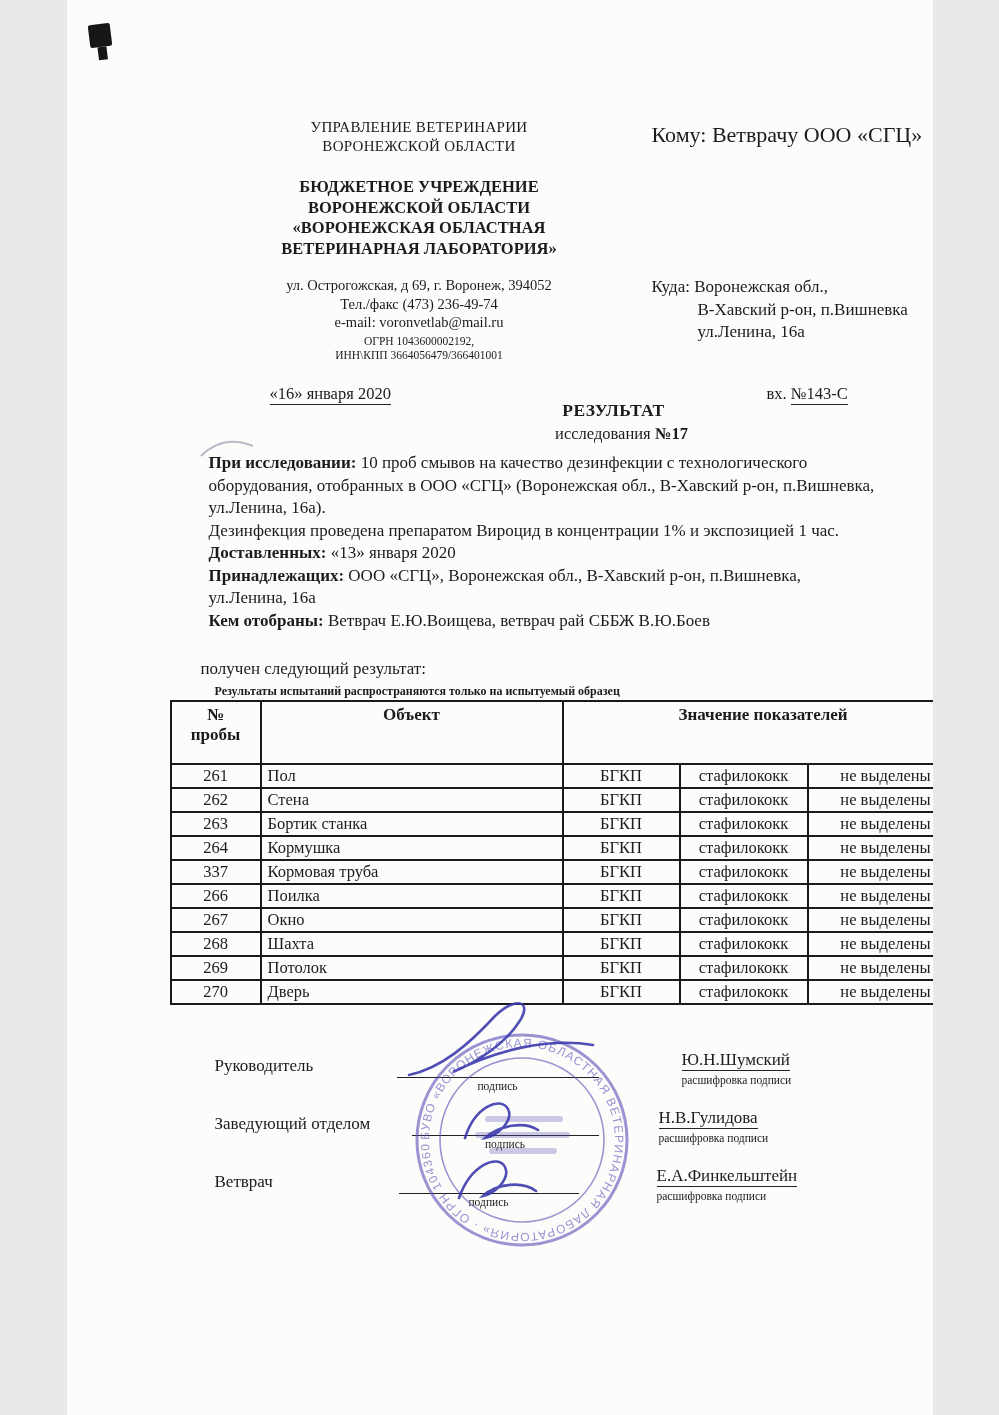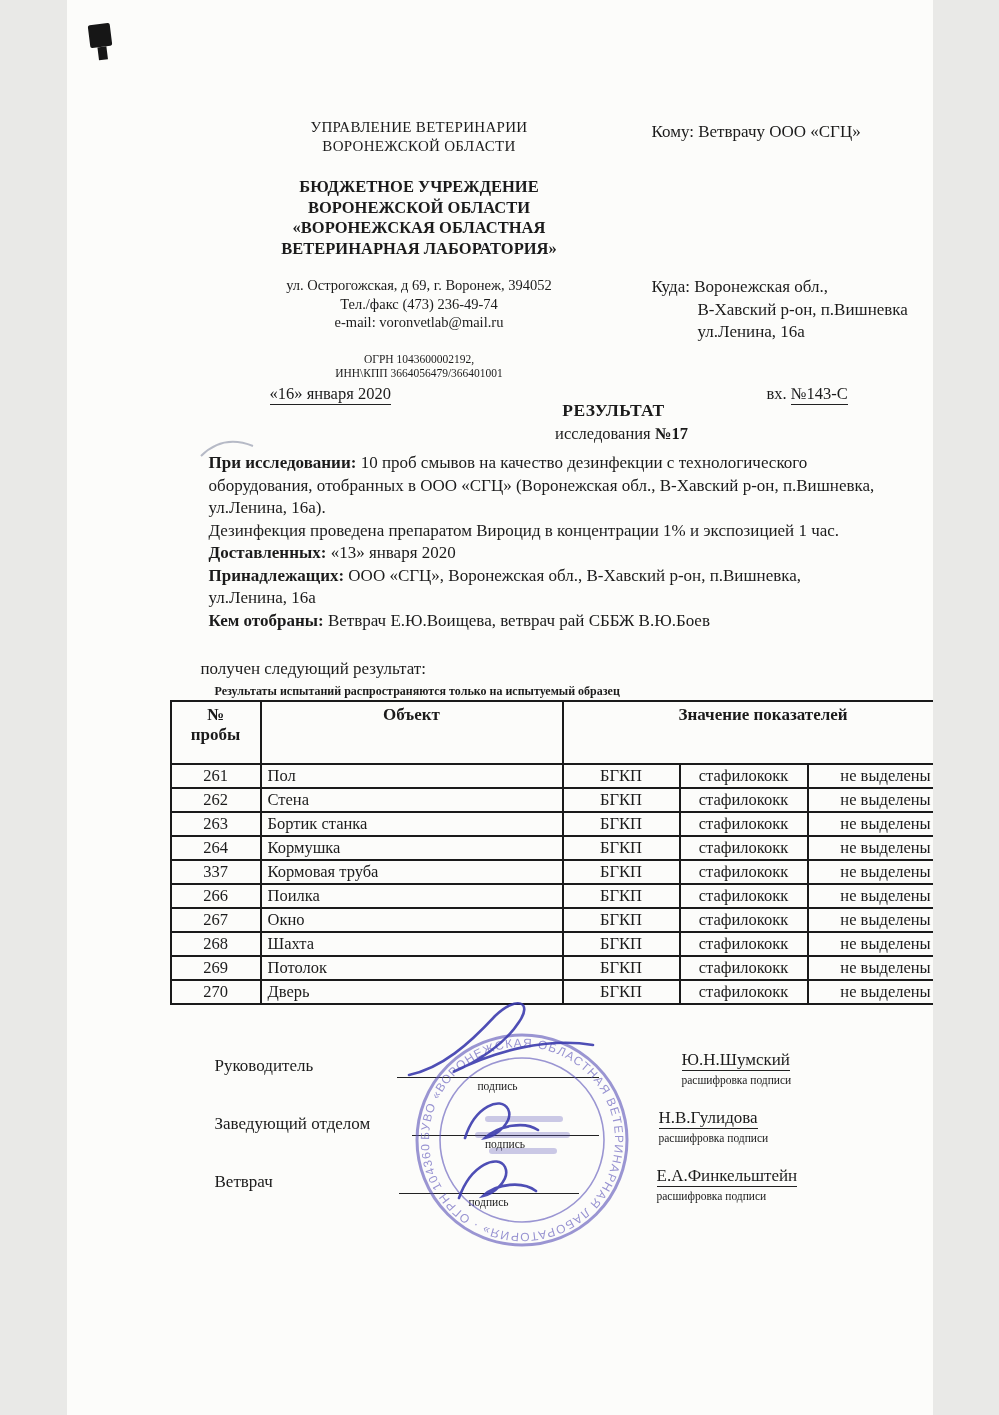--- a/index.html
+++ b/index.html
@@ -13,25 +13,25 @@
 
   
   .corner-blob { left:22px; top:24px; width:22px; height:23px; background:#161616; border-radius:2px; transform:rotate(-7deg); }
   .corner-blob::after { content:""; position:absolute; left:7px; top:23px; width:9px; height:13px; background:#161616; }
 
   
   .sender { left:150px; top:118px; width:405px; text-align:center; }
   .sender-authority { font-size:15px; line-height:19px; letter-spacing:.3px; }
   .sender-org { margin-top:21px; font-weight:bold; font-size:16.5px; line-height:20.5px; }
   .sender-contact { margin-top:17px; font-size:14.5px; line-height:18.5px; }
-  .sender-codes { margin-top:20px; font-size:11.5px; line-height:14.5px; }
+  .sender-codes { margin-top:2px; font-size:11.5px; line-height:14.5px; }
   .sender-date { left:203px; top:384px; font-size:16.5px; }
 
   
-  .recipient-to { left:585px; top:122px; font-size:17px; }
+  .recipient-to { left:585px; top:122px; font-size:22px; }
   .recipient-where { left:585px; top:276px; font-size:17px; line-height:22.5px; }
   .indent { padding-left:46px; }
   .incoming { left:700px; top:384px; font-size:16.5px; }
 
   .title { left:152px; top:400px; width:790px; text-align:center; font-weight:bold; font-size:17.5px; letter-spacing:.4px; }
   .subtitle { left:160px; top:424px; width:790px; text-align:center; font-size:16.5px; }
 
   .body-text { left:142px; top:452px; width:816px; font-size:17px; line-height:22.5px; }
   .body-text p { margin:0; }
 

